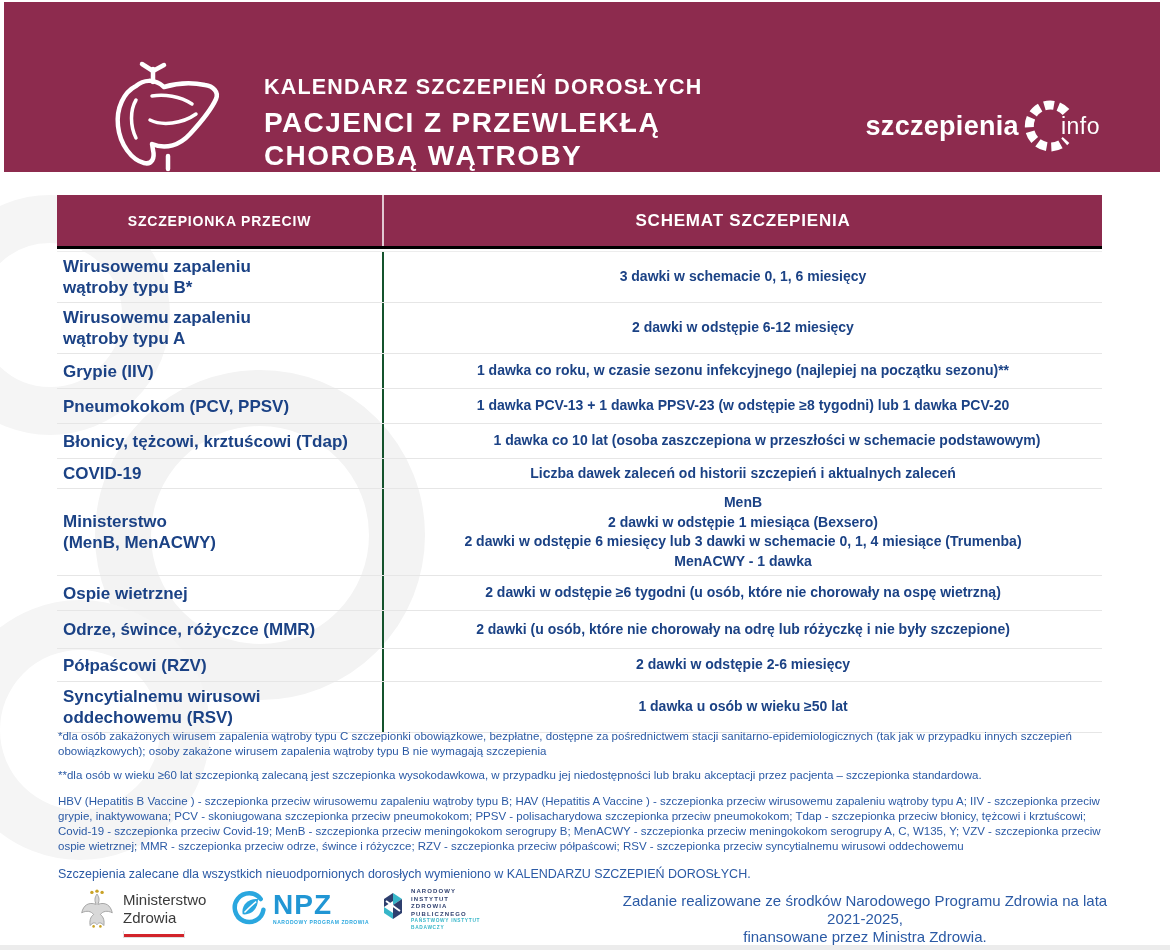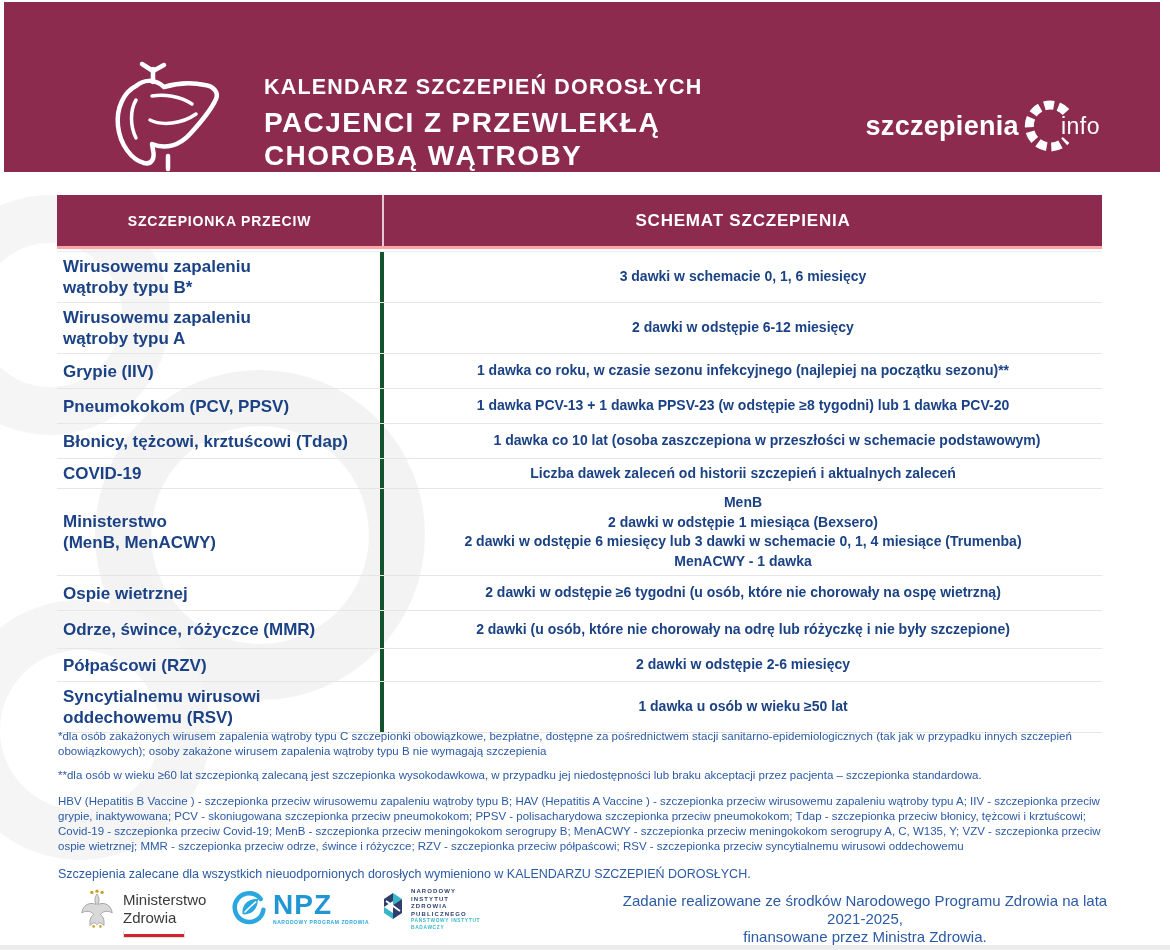--- a/index.html
+++ b/index.html
@@ -23,29 +23,29 @@
   .titles { margin-left:28px; }
   .kicker { font-size:21.5px; font-weight:bold; letter-spacing:1.2px; margin-bottom:6px; }
   .title-big { font-size:28px; font-weight:bold; letter-spacing:1.4px; line-height:33px; }
   .brand { position:absolute; right:60px; top:98px; display:flex; align-items:center; }
   .brand-word { font-size:27px; font-weight:bold; letter-spacing:.3px; }
   .brand-ring { width:52px; height:52px; margin-left:4px; flex:0 0 auto; }
   .brand-suffix { font-size:23px; font-weight:normal; margin-left:-14px; letter-spacing:.5px; }
 
   
   .vtable { position:absolute; z-index:1; left:57px; top:195px; width:1045px; }
-  .thead { height:54px; background:#8d2b4e; display:flex; border-bottom:3px solid #fca5a5; }
+  .thead { height:54px; background:#8d2b4e; display:flex; border-bottom:3px solid #000000; }
   .th { display:flex; align-items:center; justify-content:center; color:#fff; font-weight:bold; }
   .th1 { width:327px; border-right:2px solid rgba(255,255,255,.75); font-size:14px; letter-spacing:.8px; }
   .th2 { flex:1; font-size:17px; letter-spacing:.8px; }
   .tbody { margin-top:2px; border-top:1px solid #ededed; }
   .trow { display:flex; border-bottom:1px solid #e6e6e6; }
   .cell { display:flex; flex-direction:column; justify-content:center; color:#1b4285; font-weight:bold; }
   .cell-v { width:327px; padding:4px 8px 4px 6px; font-size:17px; line-height:21px;
-            border-right:4px solid #14532d; text-align:left; }
+            border-right:2px solid #14532d; text-align:left; }
   .cell-s { flex:1; padding:4px 8px; font-size:14px; line-height:19.5px; text-align:center; }
   .trow:nth-child(1)  { min-height:50px; }
   .trow:nth-child(2)  { min-height:50px; }
   .trow:nth-child(3)  { min-height:35px; }
   .trow:nth-child(4)  { min-height:35px; }
   .trow:nth-child(5)  { min-height:35px;gap:48px; }
   .trow:nth-child(6)  { min-height:28px; }
   .trow:nth-child(7)  { min-height:76px; }
   .trow:nth-child(8)  { min-height:35px; }
   .trow:nth-child(9)  { min-height:38px; }

